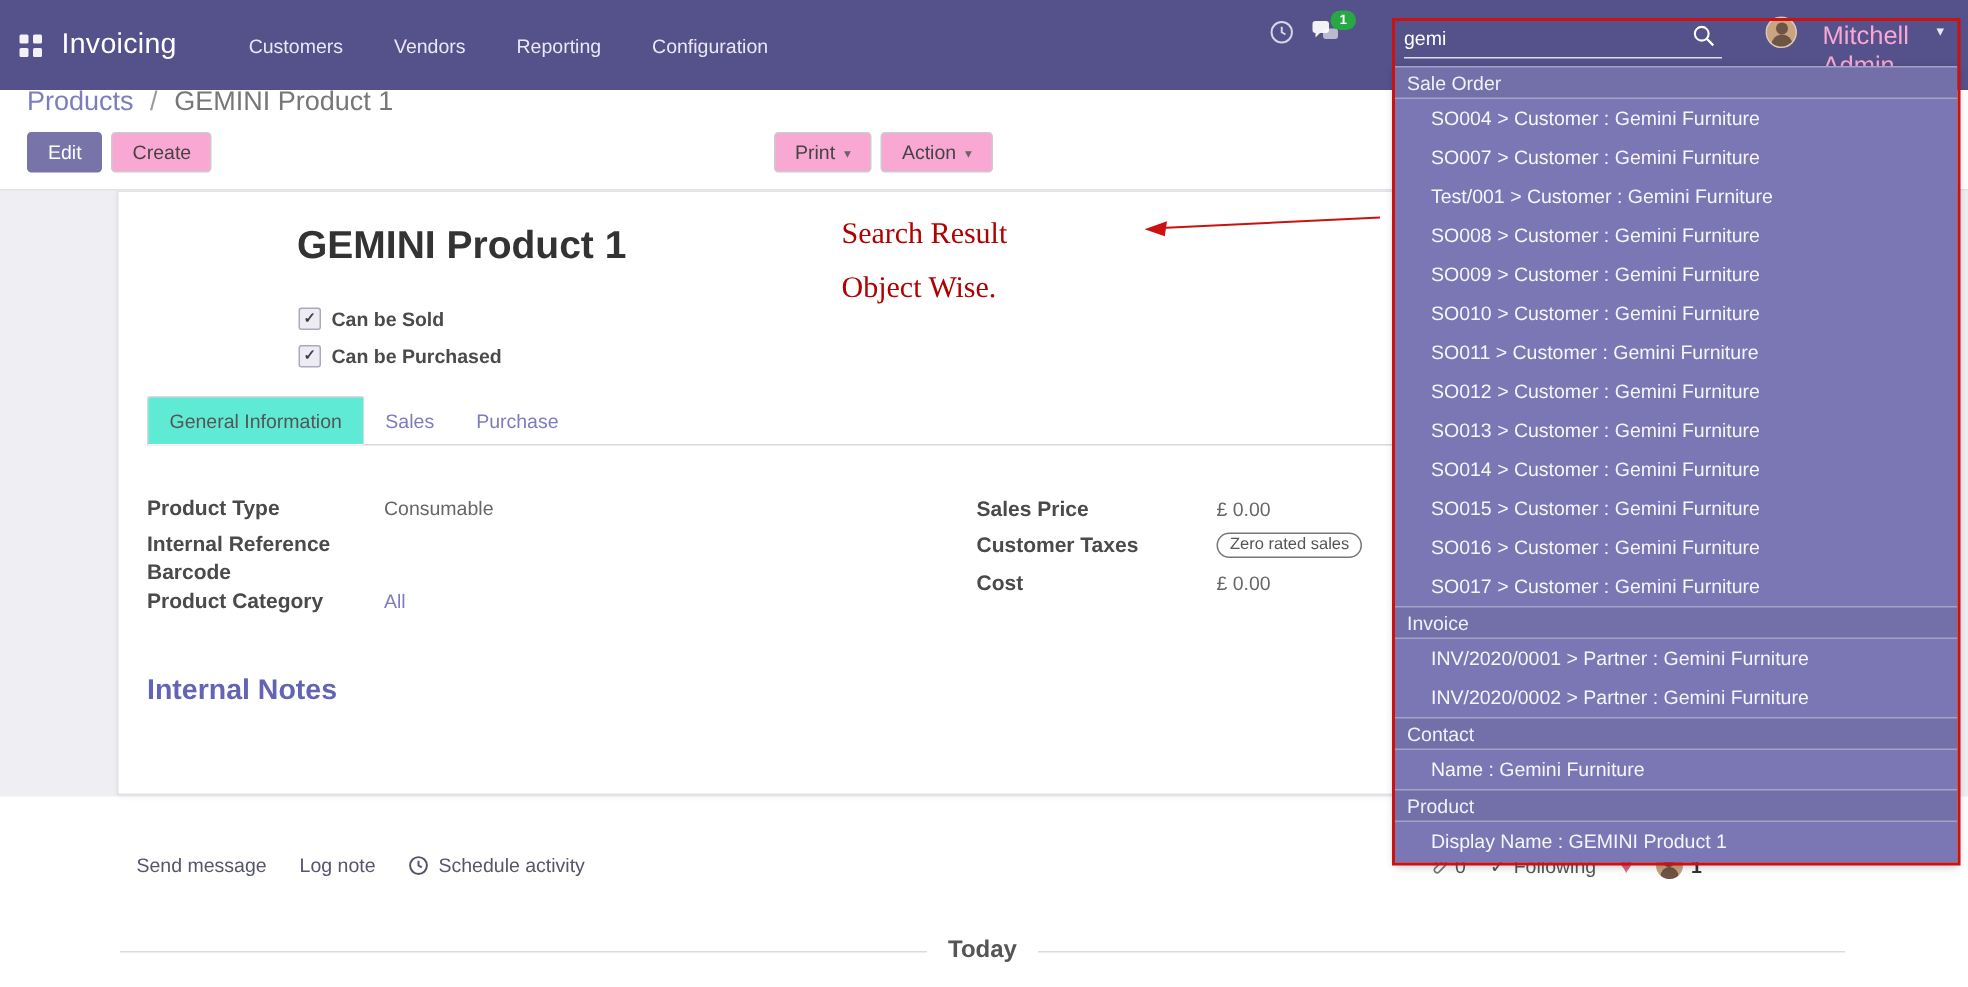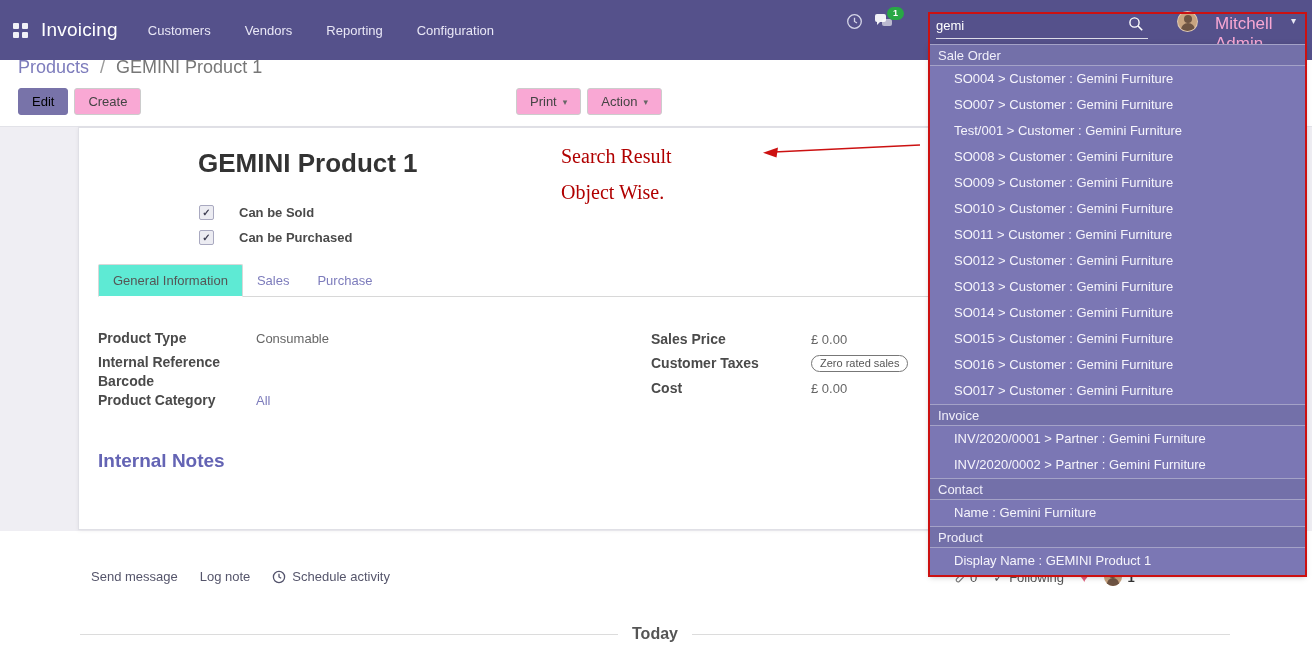--- a/index.html
+++ b/index.html
@@ -6,21 +6,21 @@
     font-family:"Liberation Sans",sans-serif;background:#fff;}
   .stage{position:relative;width:1312px;height:658px;}
 
   
   .navbar{position:absolute;left:0;top:0;width:100%;height:60px;background:var(--navbar-bg);
     display:flex;align-items:center;color:#fff;z-index:20;}
   .apps-grid{margin-left:13px;width:15px;height:15px;display:grid;grid-template-columns:6px 6px;
     grid-template-rows:6px 6px;gap:3px;cursor:pointer;}
   .apps-grid span{background:rgba(255,255,255,.92);border-radius:1px;}
   .app-name{margin-left:13px;font-size:19px;font-weight:500;letter-spacing:.2px;cursor:pointer;}
-  .menus{margin-left:30px;display:flex;gap:34px;font-size:13px;color:#E9E7F6;}
+  .menus{margin-left:48px;display:flex;gap:34px;font-size:13px;color:#E9E7F6;}
   .menus a{cursor:pointer;}
   .nav-ico{position:absolute;top:13px;cursor:pointer;}
   .msg-wrap{position:absolute;left:874px;top:12px;cursor:pointer;}
   .msg-badge{position:absolute;left:13px;top:-5px;min-width:13px;height:13px;border-radius:7px;
     background:var(--badge-green);color:#fff;font-size:9px;line-height:13px;text-align:center;
     padding:0 2px;font-weight:bold;}
   .nav-avatar{position:absolute;left:1177px;top:11px;width:21px;height:21px;border-radius:50%;
     background:#C8A480;overflow:hidden;cursor:pointer;border:1px solid rgba(255,255,255,.4);box-sizing:border-box;}
   .nav-avatar i{position:absolute;left:6px;top:3px;width:8px;height:8px;border-radius:50%;background:#6E5443;}
   .nav-avatar b{position:absolute;left:3px;top:11px;width:14px;height:9px;border-radius:7px 7px 0 0;background:#6E5443;}
@@ -35,35 +35,35 @@
   .breadcrumb{position:absolute;left:18px;top:57px;font-size:18px;color:#8a8a8a;}
   .breadcrumb .parent{color:var(--link);cursor:pointer;}
   .breadcrumb .sep{margin:0 6px;color:#999;}
   .breadcrumb .current{color:#777;}
   .btnrow{position:absolute;top:88px;display:flex;gap:6px;}
   .btnrow.left{left:18px;}
   .btnrow.center{left:516px;}
   .btn{font-size:13px;padding:5px 13px;border-radius:3px;border:1px solid #CCC;background:#f9a8d4;
     color:#444;cursor:pointer;font-family:"Liberation Sans",sans-serif;display:inline-flex;
     align-items:center;gap:6px;}
-  .btn.primary{background:var(--primary-btn);border-color:var(--primary-btn);color:#000000;text-align:center;}
+  .btn.primary{background:var(--primary-btn);border-color:var(--primary-btn);color:#ffffff;text-align:center;}
   .btn .caret{font-size:9px;color:#666;}
 
   
   .content-bg{position:absolute;left:0;top:126px;width:100%;height:405px;background:var(--content-bg);
     border-top:1px solid #E2E2E8;box-sizing:border-box;}
   .sheet{position:absolute;left:78px;top:127px;width:1156px;height:403px;background:#fff;
     border:1px solid #E0E0E6;box-shadow:0 1px 4px rgba(0,0,0,.06);box-sizing:border-box;}
   .sheet h1{position:absolute;left:119px;top:20px;margin:0;font-size:26px;color:#333;}
   .cbrow{position:absolute;left:120px;display:flex;align-items:center;cursor:pointer;}
   .cbrow.r1{top:77px;} .cbrow.r2{top:102px;}
   .cb{width:13px;height:13px;background:#ECECF2;border:1px solid #A9A9C0;border-radius:2px;
     display:inline-flex;align-items:center;justify-content:center;font-size:10px;color:#3E3E52;
     font-weight:bold;line-height:1;}
-  .cblabel{margin-left:25px;font-size:13px;font-weight:bold;color:#4A4A4A;}
+  .cblabel{margin-left:7px;font-size:13px;font-weight:bold;color:#4A4A4A;}
   .tabbar{position:absolute;left:19px;top:136px;width:1118px;border-bottom:1px solid #D8D8D8;
     display:flex;align-items:flex-end;}
   .tab{font-size:13px;padding:8px 14px;color:var(--link);cursor:pointer;}
   .tab.active{background:#5eead4;border:1px solid #D8D8D8;border-bottom:1px solid #fff;
     margin-bottom:-1px;border-radius:2px 2px 0 0;color:#555;}
   .fields{position:absolute;top:203px;}
   .fields.lcol{left:19px;} .fields.rcol{left:572px;}
   .frow{display:flex;align-items:center;margin-bottom:4px;min-height:15px;line-height:15px;}
   .frow.gap{margin-bottom:9px;}
   .rcol .frow{margin-bottom:8px;min-height:16px;}

